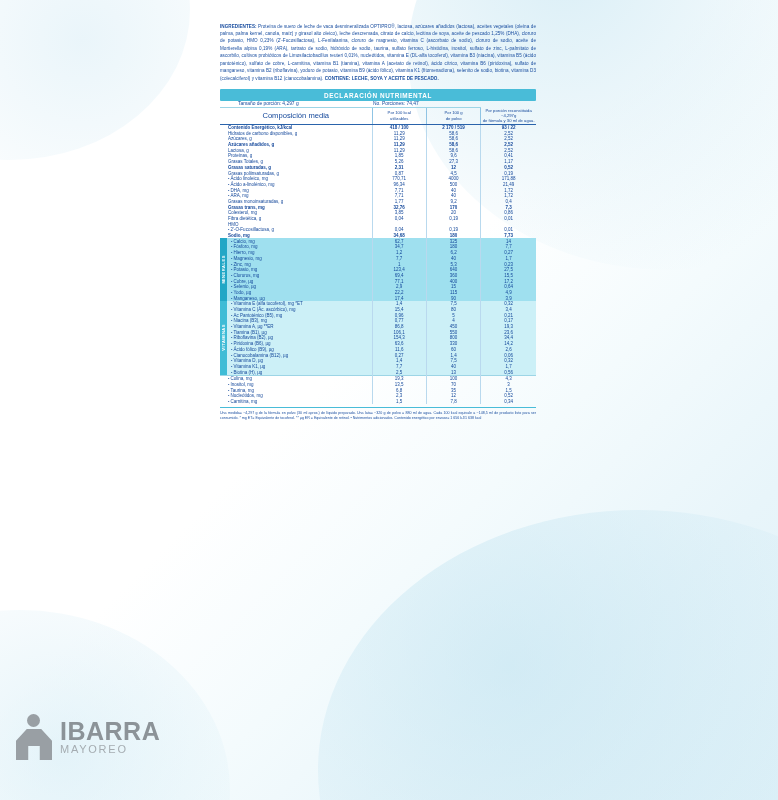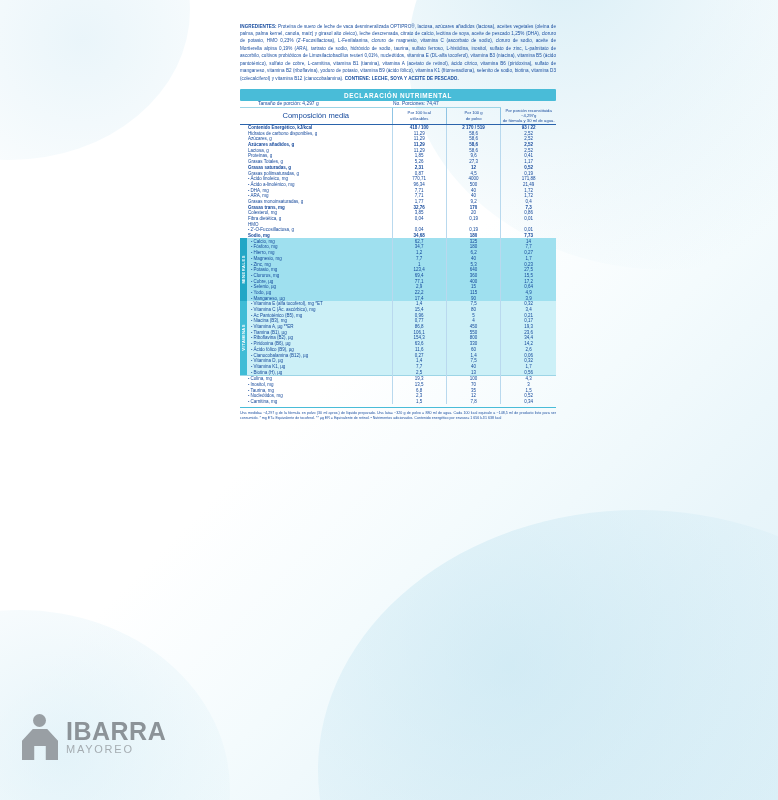--- a/index.html
+++ b/index.html
@@ -24,21 +24,21 @@
   .sweep.tr { width: 520px; height: 430px; right: -150px; top: -160px; }
   .sweep.br { width: 640px; height: 520px; right: -180px; bottom: -230px; }
   .sweep.bl { width: 420px; height: 360px; left: -190px; bottom: -170px;
      background: radial-gradient(circle at 60% 40%, rgba(205,233,244,.5), rgba(205,233,244,0) 70%); }
   .sweep.tl { width: 360px; height: 300px; left: -170px; top: -140px;
      background: radial-gradient(circle at 70% 60%, rgba(225,241,248,.7), rgba(225,241,248,0) 70%); }
 
   
   #label {
     position: absolute;
-    left: 240px; top: 18px;
+    left: 220px; top: 18px;
     width: 316px;
     color: #12489c;
   }
   .ingredients {
     font-size: 4.6px;
     line-height: 1.62;
     text-align: justify;
     color: #1b4fa0;
     letter-spacing: .01em;
   }
@@ -130,21 +130,21 @@
     padding-top: 2.5px;
     font-size: 3.6px;
     line-height: 1.5;
     text-align: justify;
     color: #1b4fa0;
   }
 
   
   #logo {
     position: absolute;
-    left: 22px; bottom: 40px;
+    left: 16px; bottom: 40px;
     display: flex;
     align-items: center;
     gap: 8px;
     opacity: .85;
   }
   #logo .mark {
     width: 36px; height: 46px;
     position: relative;
   }
   #logo .mark .head {

